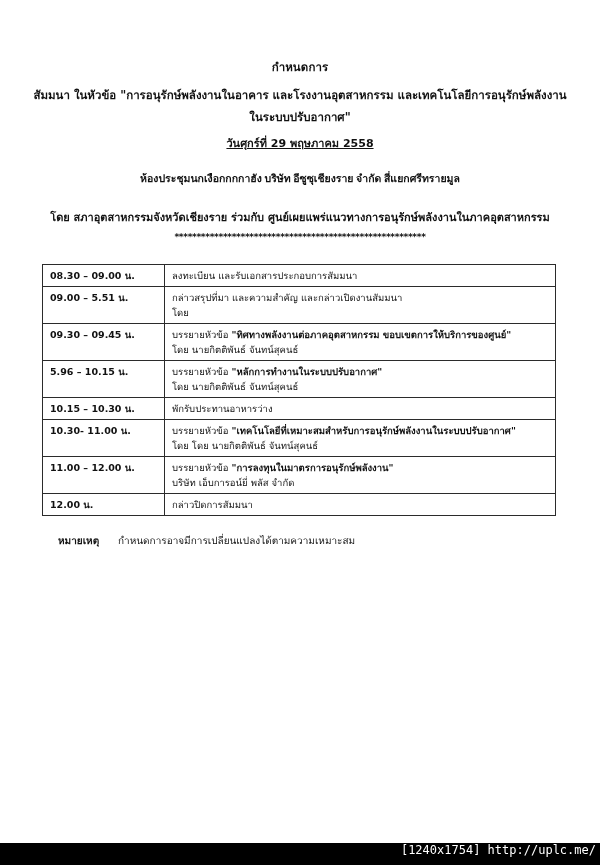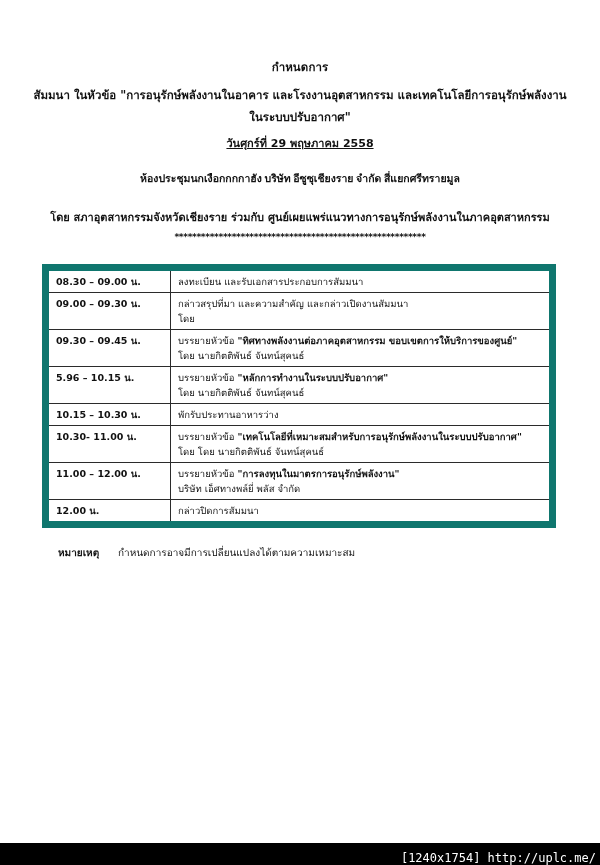--- a/index.html
+++ b/index.html
@@ -96,21 +96,21 @@
   
   #sched-wrap {
     padding-top: 22px;
     padding-left: 20px;
     padding-right: 22px;
   }
   table.sched {
     border-collapse: collapse;
     width: 514px;
     table-layout: fixed;
-    border: 7px solid #0f766e;
+    border: 1px solid #0f766e;
   }
   table.sched td {
     border: 1px solid #2b2b2b;
     vertical-align: top;
     padding: 3px 6px 3px 7px;
     font-size: 9.5px;
     color: #111;
     line-height: 15px;
   }
   td.col-time {
@@ -150,21 +150,21 @@
   
   #footer-bar {
     position: absolute;
     left: 0;
     top: 843px;
     width: 600px;
     height: 22px;
     background: #000000;
     color: #ffffff;
     display: flex;
-    align-items: flex-end;
+    align-items: flex-start;
     justify-content: flex-end;
     box-sizing: border-box;
     padding-right: 4px;
   }
   #footer-bar .fbtext {
     font-family: "DejaVu Sans Mono", "Liberation Mono", monospace;
     font-size: 12px;
     letter-spacing: 0px;
     white-space: nowrap;
     color: #ffffff;
@@ -191,21 +191,21 @@
     <div id="sched-wrap">
       <table class="sched">
         <tbody id="sched-body">
             <tr>
               <td class="col-time">08.30 – 09.00 น.</td>
               <td class="col-desc">
                 <span class="desc-line"><span>ลงทะเบียน  และรับเอกสารประกอบการสัมมนา</span></span>
               </td>
             </tr>
             <tr>
-              <td class="col-time">09.00 – 09.30 น.</td>
+              <td class="col-time">09.00 – 5.51 น.</td>
               <td class="col-desc">
                 <span class="desc-line"><span>กล่าวสรุปที่มา  และความสำคัญ และกล่าวเปิดงานสัมมนา</span></span>
                 <span class="desc-line"><span>โดย</span></span>
               </td>
             </tr>
             <tr>
               <td class="col-time">09.30 – 09.45 น.</td>
               <td class="col-desc">
                 <span class="desc-line"><span>บรรยายหัวข้อ </span><b>"ทิศทางพลังงานต่อภาคอุตสาหกรรม ขอบเขตการให้บริการของศูนย์"</b></span>
                 <span class="desc-line"><span>โดย  นายกิตติพันธ์  จันทน์สุคนธ์</span></span>
@@ -228,21 +228,21 @@
               <td class="col-time">10.30- 11.00 น.</td>
               <td class="col-desc">
                 <span class="desc-line"><span>บรรยายหัวข้อ </span><b>"เทคโนโลยีที่เหมาะสมสำหรับการอนุรักษ์พลังงานในระบบปรับอากาศ"</b></span>
                 <span class="desc-line"><span>โดย โดย นายกิตติพันธ์  จันทน์สุคนธ์</span></span>
               </td>
             </tr>
             <tr>
               <td class="col-time">11.00 – 12.00 น.</td>
               <td class="col-desc">
                 <span class="desc-line"><span> บรรยายหัวข้อ </span><b>"การลงทุนในมาตรการอนุรักษ์พลังงาน"</b></span>
-                <span class="desc-line"><span>บริษัท เอ็ศทางพล์ยี่ พลัส จำกัด</span></span>
+                <span class="desc-line"><span>บริษัท เอ็บการอน์ยี่ พลัส จำกัด</span></span>
               </td>
             </tr>
             <tr>
               <td class="col-time">12.00 น.</td>
               <td class="col-desc">
                 <span class="desc-line"><span>กล่าวปิดการสัมมนา</span></span>
               </td>
             </tr>
           </tbody>
       </table>

